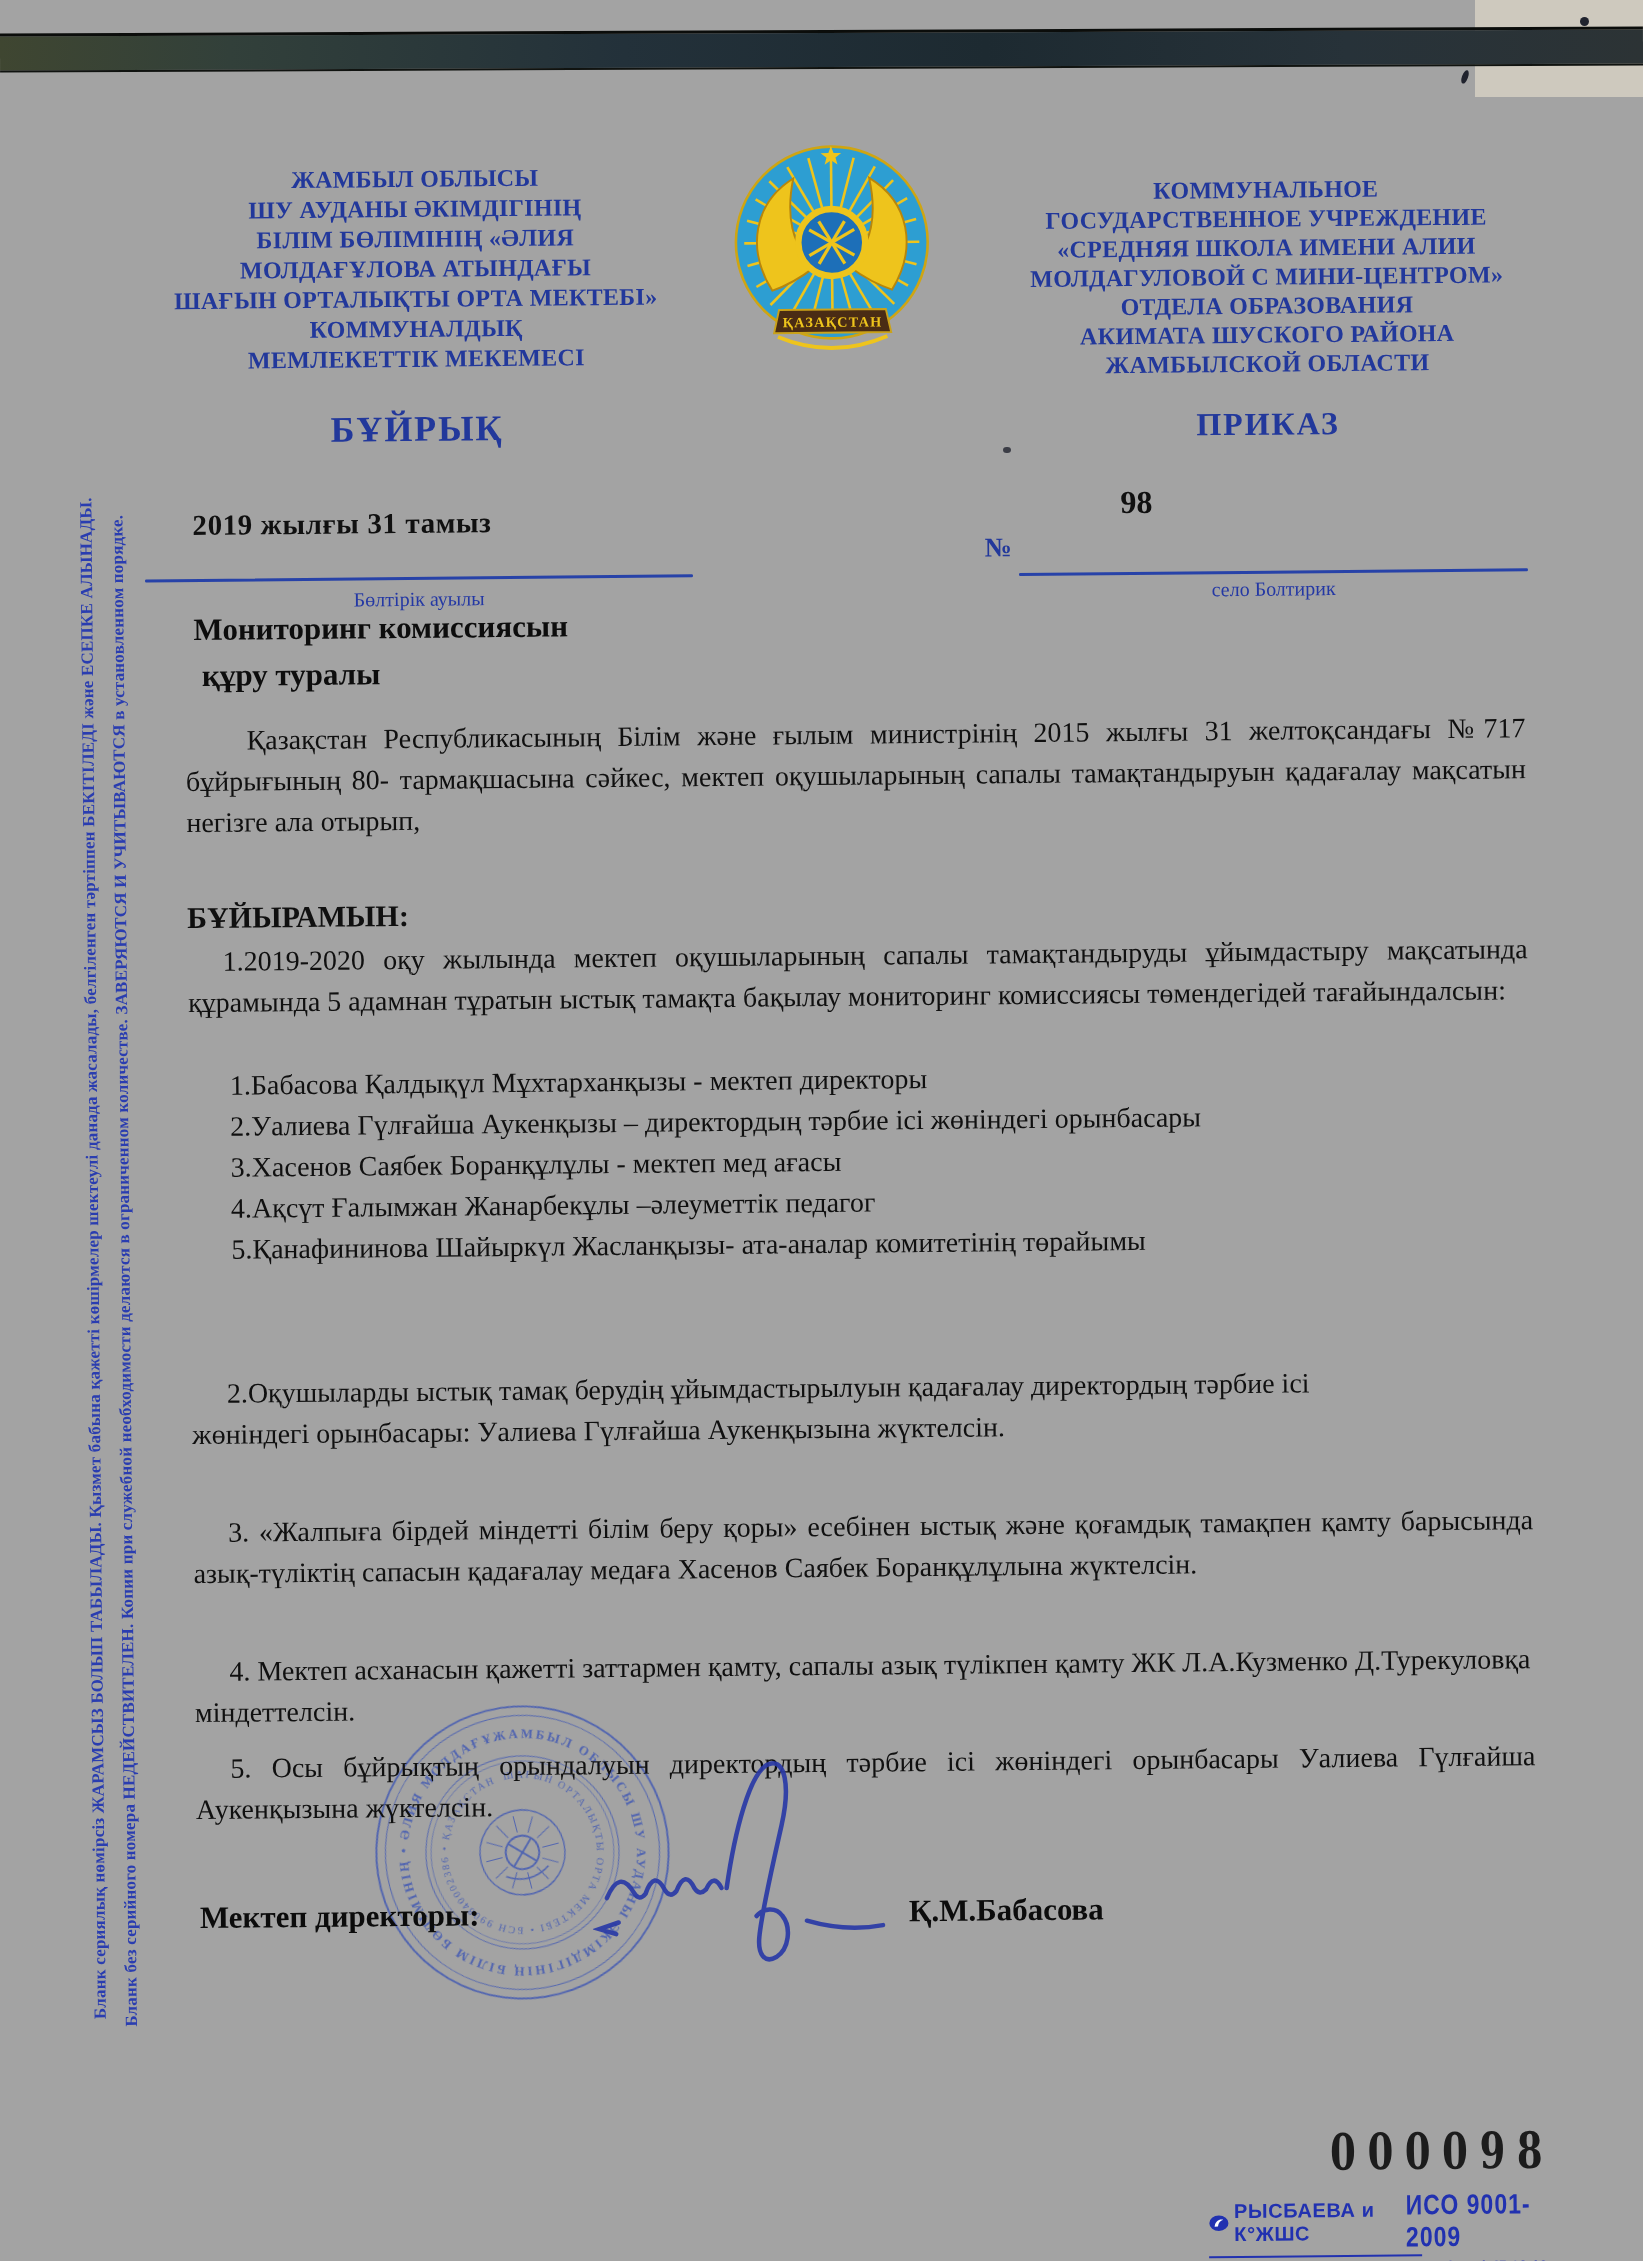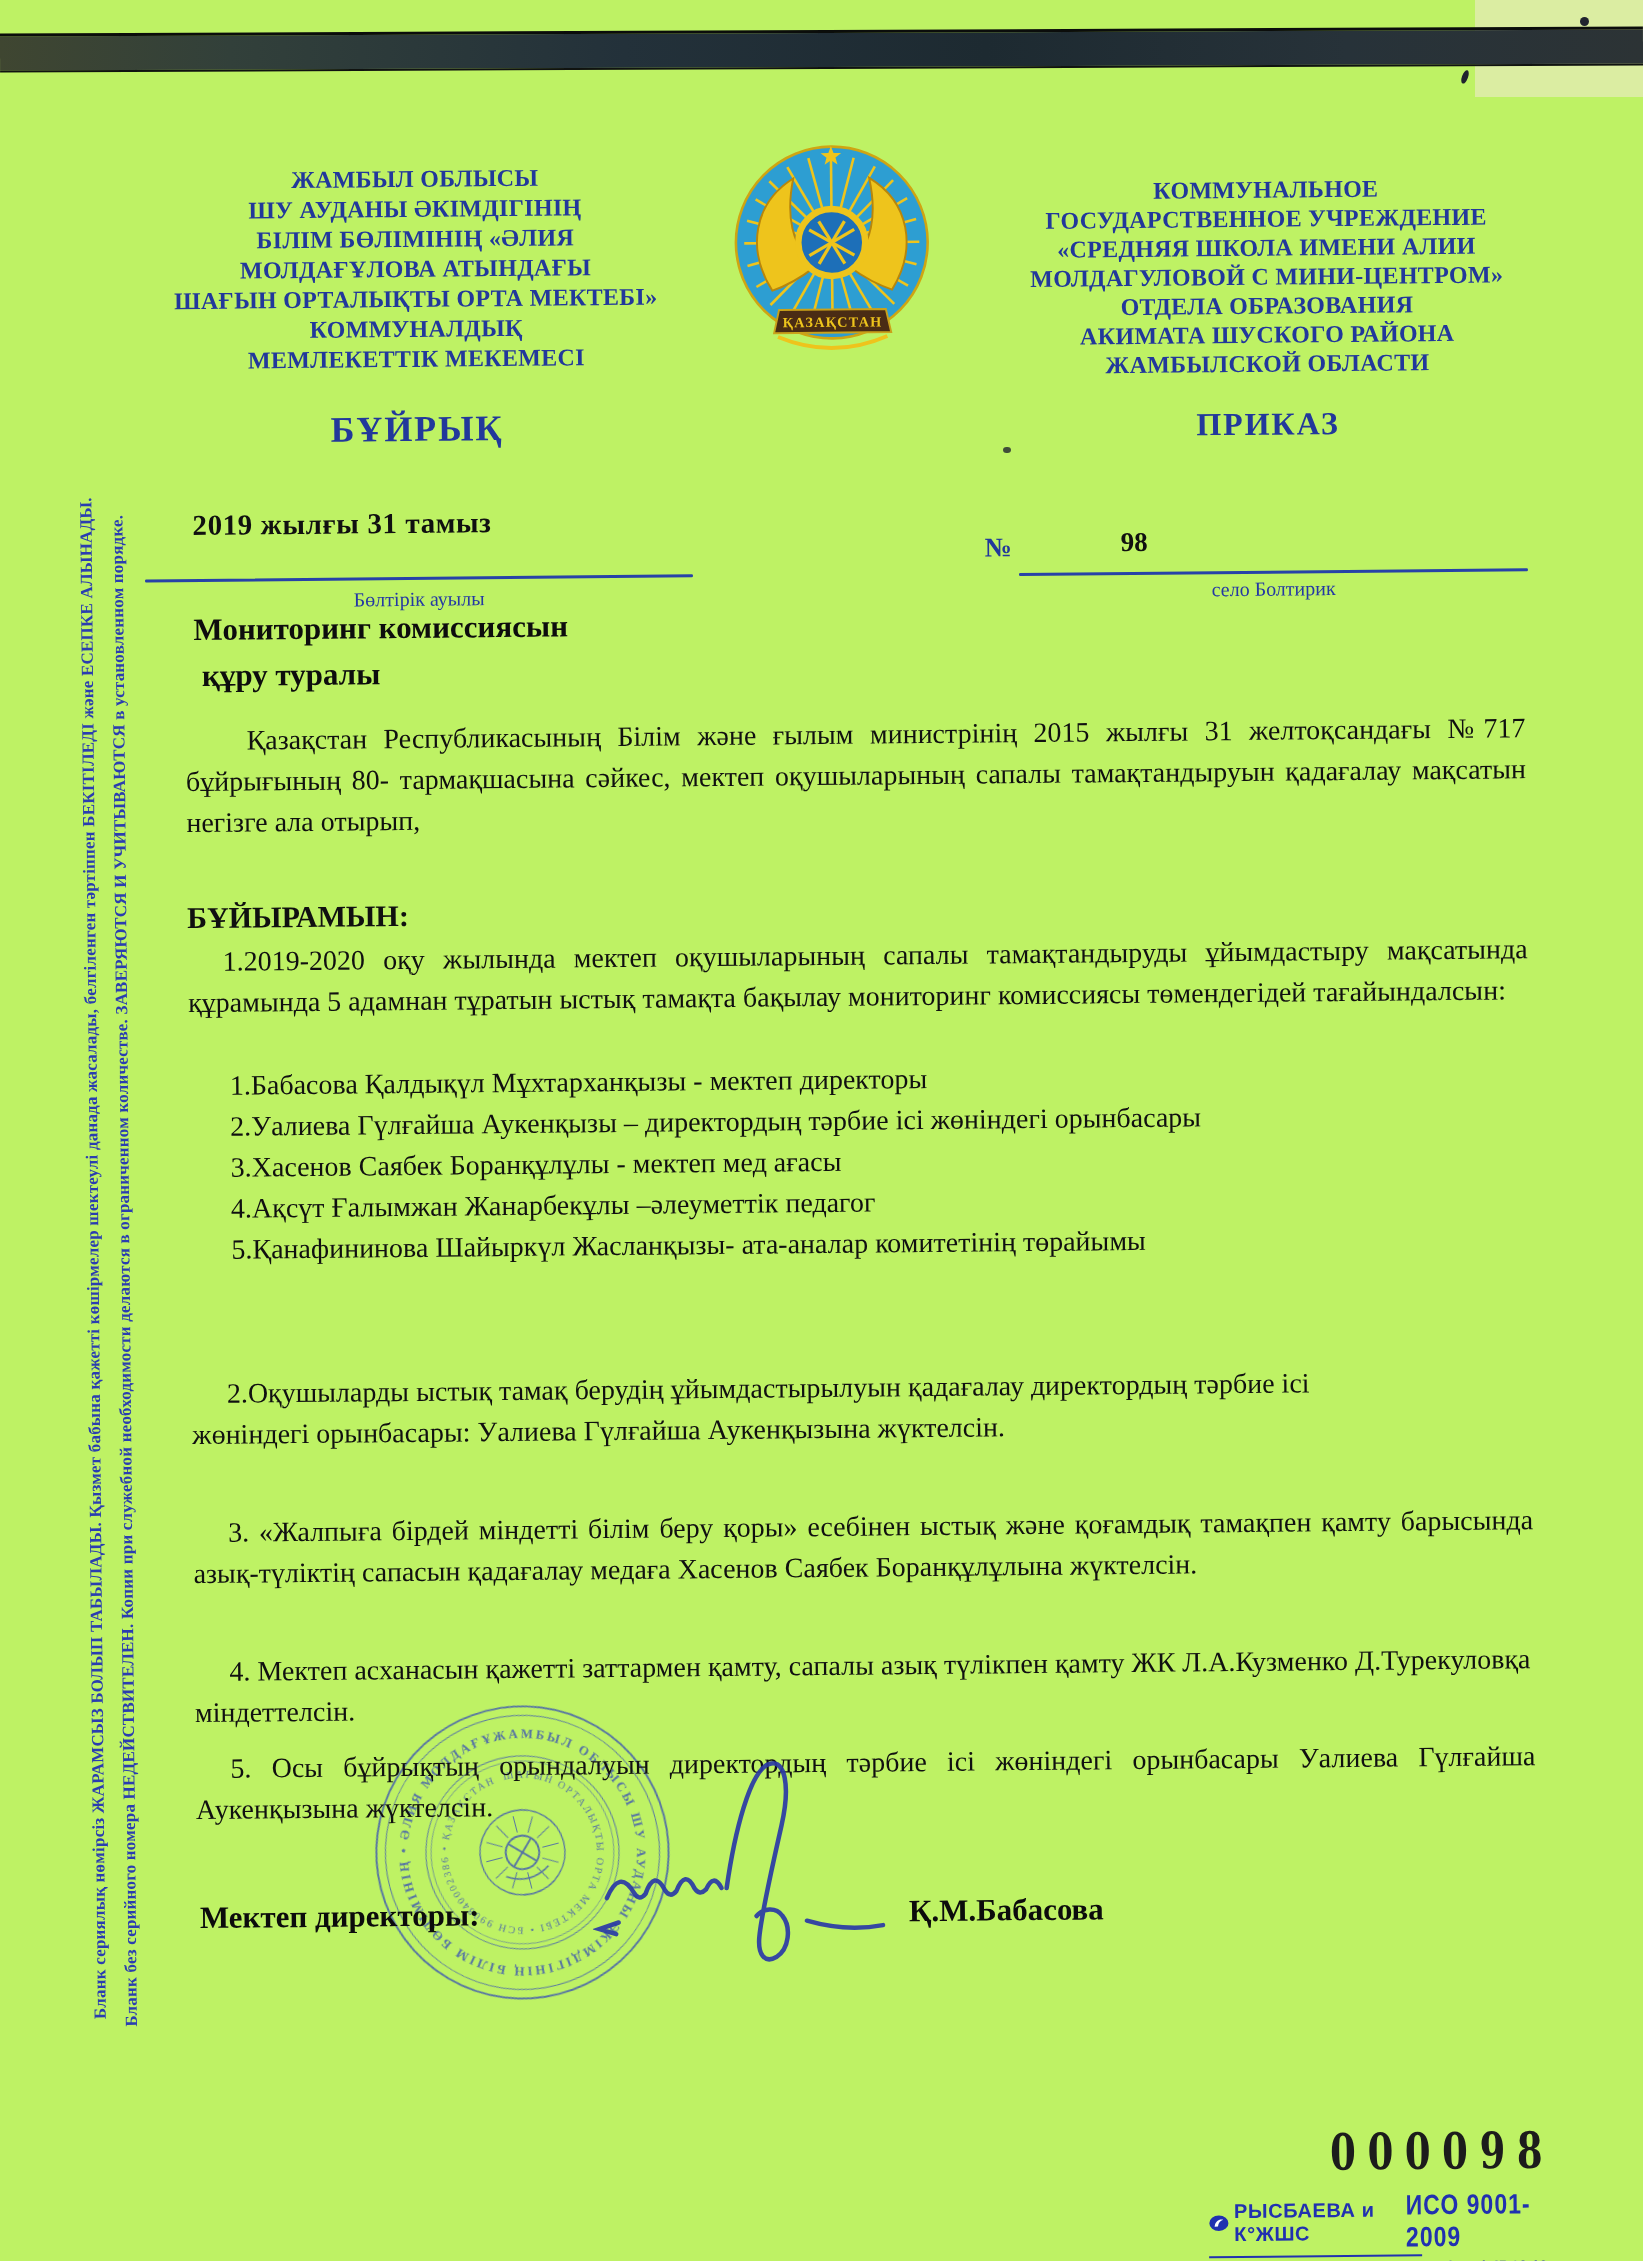--- a/index.html
+++ b/index.html
@@ -1,18 +1,18 @@
 <!DOCTYPE html>
 <html style="font-size:10.3px"><head>
 <meta charset="utf-8">
 <style>
   html,body{margin:0;padding:0;}
   body{width:1643px;height:2261px;background:#ffffff;overflow:hidden;
        font-family:"Liberation Serif","DejaVu Serif",serif;}
-  .page{position:relative;width:1643px;height:2261px;background:#bef264;}
+  .page{position:relative;width:1643px;height:2261px;background:#a3a3a3;}
   .abs{position:absolute;}
   
   .scan-band{left:0;top:30px;width:1643px;height:34px;
     background:linear-gradient(90deg,#3f4631 0%,#32403a 14%,#23313a 38%,#1d2a31 60%,#273239 82%,#2c3335 100%);
     border-top:3.2px solid #0b0d0b;border-bottom:2.6px solid #101310;transform:rotate(-0.25deg);}
   .corner-cream{right:0;top:0;width:168px;height:97px;background:#f2ead6;opacity:.55;}
   .speck{background:#20232e;border-radius:50%;}
   
   .doc{position:absolute;left:0;top:0;width:1643px;height:2261px;transform:rotate(-0.55deg);transform-origin:193px 580px;}
   .blue{color:#22389b;}
@@ -119,21 +119,21 @@
       <div>АКИМАТА ШУСКОГО РАЙОНА</div>
       <div>ЖАМБЫЛСКОЙ ОБЛАСТИ</div>
     </div>
     <div class="abs doctype" style="left:970px;top:416px;width:599px;font-size:32px;">ПРИКАЗ</div>
 
     <div class="abs meta-date" style="left:193px;top:509px;">2019 жылғы  31 тамыз</div>
     <div class="abs rule" style="left:145px;top:579px;width:548px;"></div>
     <div class="abs place" style="left:145px;top:590px;width:548px;">Бөлтірік ауылы</div>
 
     <div class="abs blue" style="left:985px;top:540px;font-size:27px;font-weight:bold;">№</div>
-    <div class="abs" style="left:1121px;top:536px;font-size:27px;font-weight:bold;color:#101010;">98</div>
+    <div class="abs" style="left:1121px;top:493px;font-size:32px;font-weight:bold;color:#101010;">98</div>
     <div class="abs rule" style="left:1019px;top:581px;width:509px;"></div>
     <div class="abs place" style="left:1019px;top:588px;width:509px;">село Болтирик</div>
 
     <div class="abs title" style="left:193px;top:607px;">Мониторинг комиссиясын</div>
     <div class="abs title" style="left:201px;top:653px;">құру туралы</div>
 
     <div class="abs stamp-wrap" style="left:356px;top:1701px;z-index:1;">
       <svg width="309" height="309" viewBox="0 0 480 480">
         <defs>
           <path id="stampOuter" d="M240,62 a178,178 0 1,1 -0.2,0"></path>

